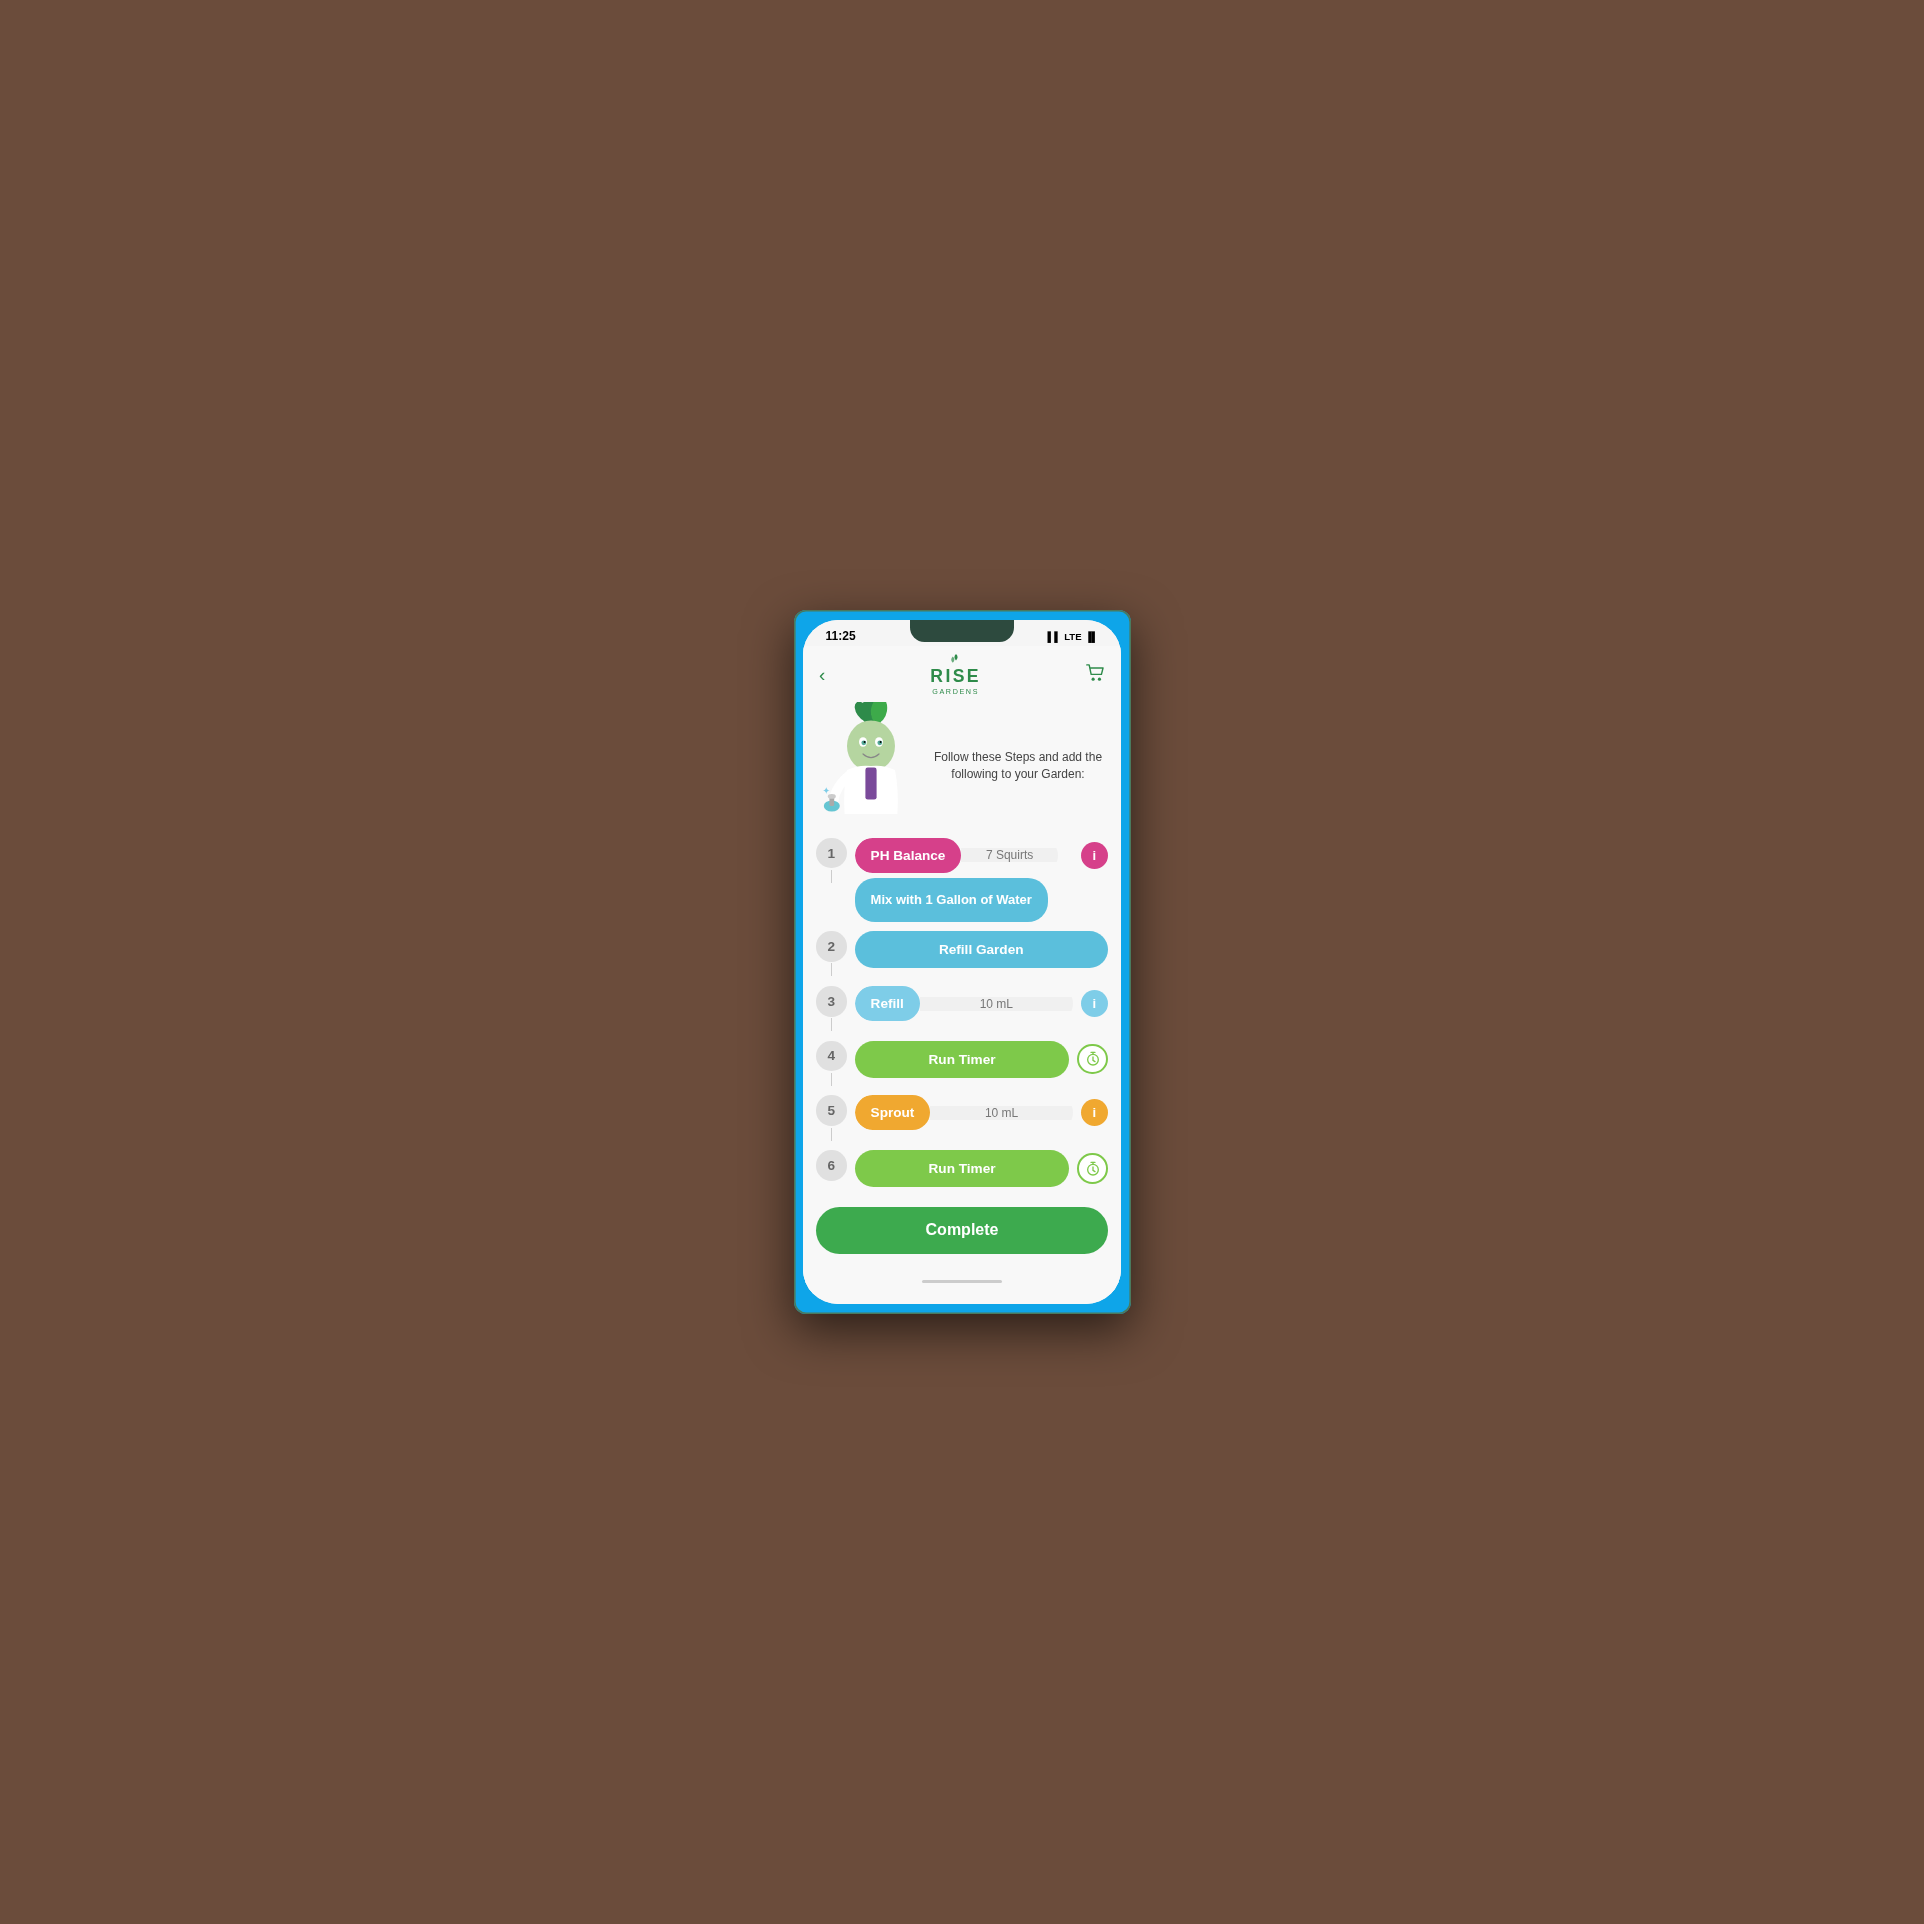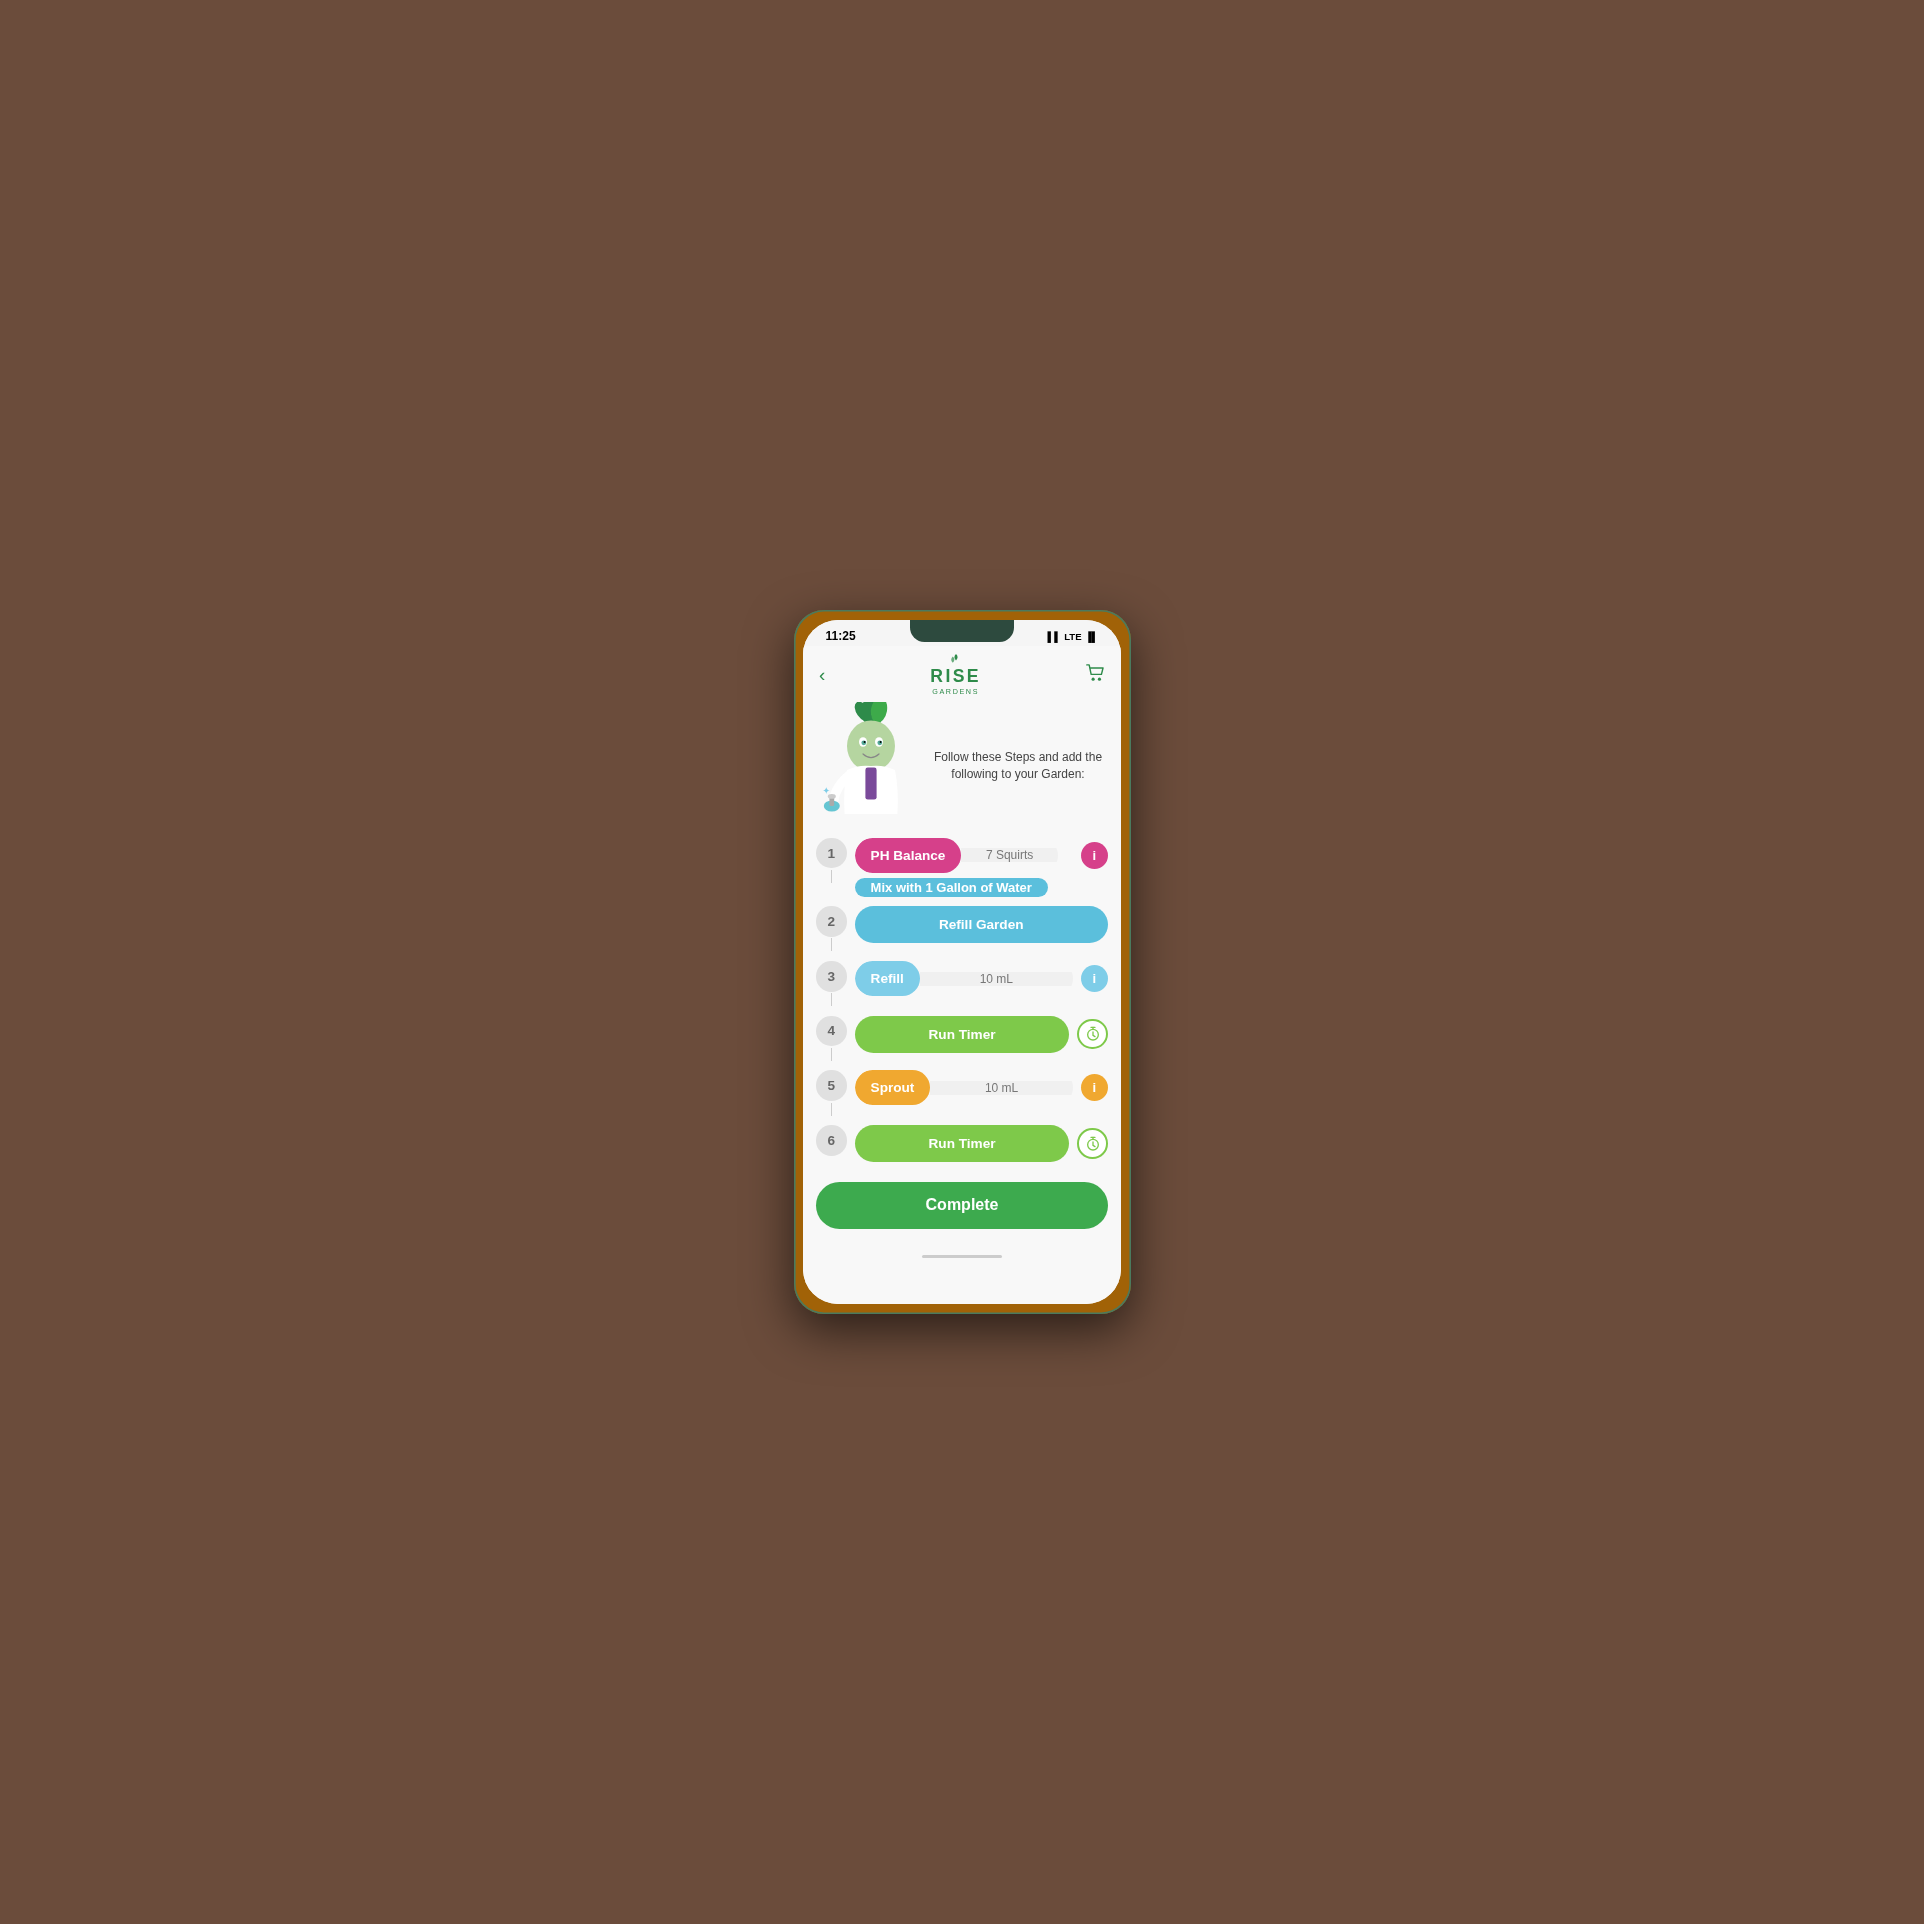--- a/index.html
+++ b/index.html
@@ -9,22 +9,22 @@
       background: #6b4c3b;
       display: flex;
       justify-content: center;
       align-items: center;
       min-height: 100vh;
       font-family: -apple-system, BlinkMacSystemFont, 'Helvetica Neue', Arial, sans-serif;
     }
 
     .phone-outer {
       width: 337px;
-      background: #a16207;
-      border-radius: 30px;
+      background: #0ea5e9;
+      border-radius: 12px;
       padding: 9.6px;
       box-shadow: 0 16px 48px rgba(0,0,0,0.6), inset 0 0 0 1.6px #4a7a5e;
       position: relative;
     }
 
     .phone-inner {
       background: #f5f5f5;
       border-radius: 35px;
       overflow: hidden;
       position: relative;
@@ -253,21 +253,21 @@
       flex-shrink: 0;
       cursor: pointer;
       align-self: center;
       margin-left: 3.2px;
       background: transparent;
     }
 
     .sub-bar {
       background: #5bbfdc;
       border-radius: 20px;
-      height: 19px;
+      height: 44px;
       display: flex;
       align-items: center;
       justify-content: center;
       font-weight: 700;
       font-size: 13px;
       color: #fff;
       padding: 0 16px;
       align-self: flex-start;
     }
 

